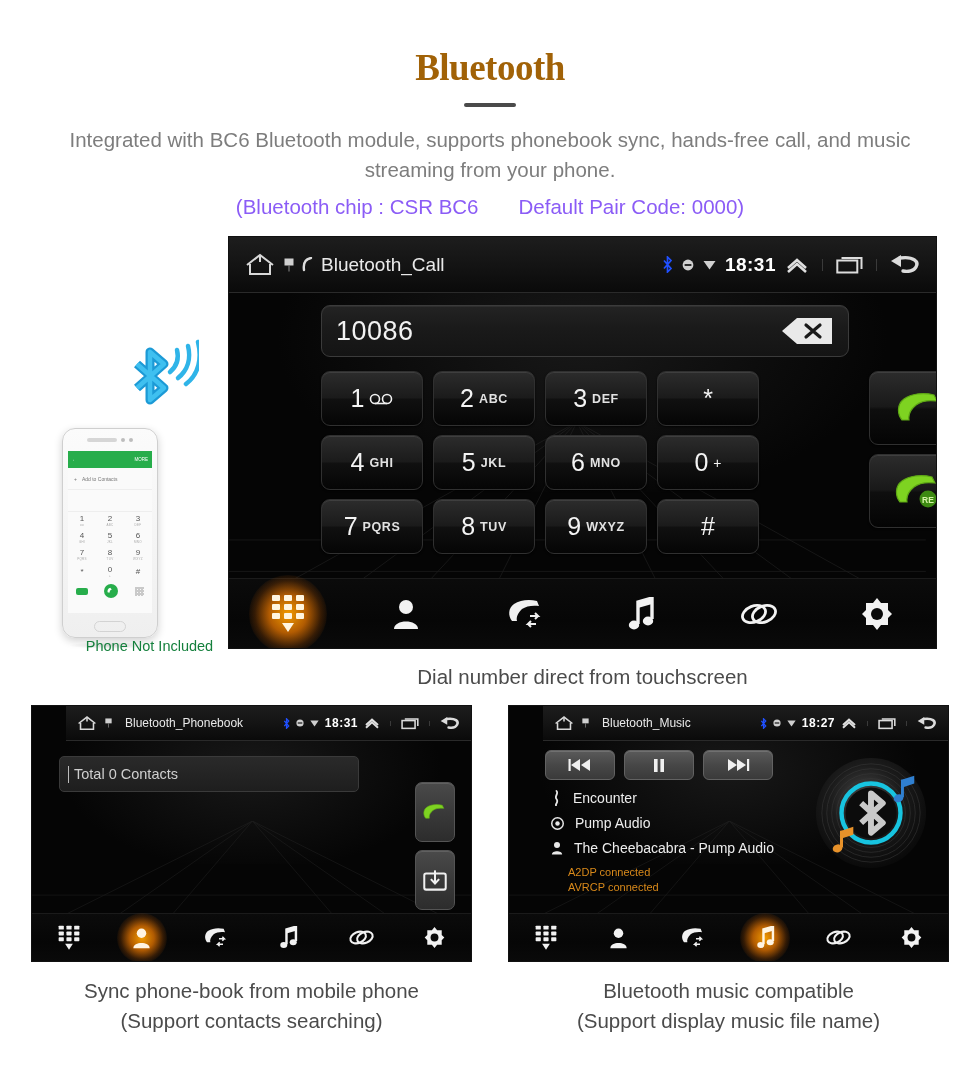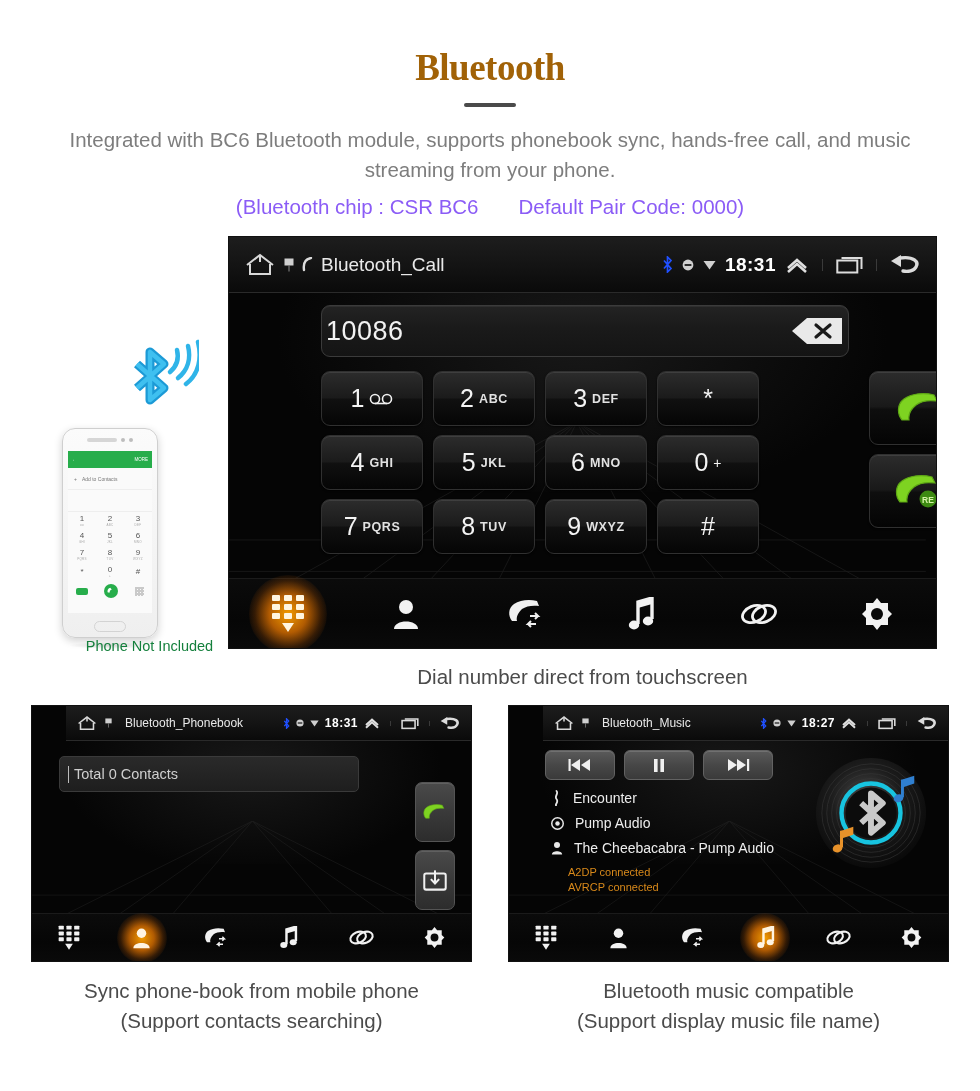--- a/index.html
+++ b/index.html
@@ -76,21 +76,21 @@
 
   
   #main-screen { left:228px; top:236px; width:709px; height:413px; }
   #main-screen .statusbar { height:56px; padding:0 14px; font-size:19px; }
 
   .dial-wrap { position:absolute; left:0; right:0; top:56px; bottom:70px; z-index:4; }
   .numfield {
     position:absolute; left:92px; top:12px; width:528px; height:52px;
     background:linear-gradient(#232323,#1a1a1a 45%,#141414);
     border:1px solid #3b3b3b; border-radius:9px;
-    display:flex; align-items:center; padding:0 4px;
+    display:flex; align-items:center; padding:0 14px;
     box-shadow: inset 0 1px 0 rgba(255,255,255,0.06);
   }
   .numfield .num { color:#f2f2f2; font-size:27px; letter-spacing:0.5px; }
   .backspace { margin-left:auto; }
 
   .keypad { position:absolute; left:92px; top:78px; width:528px; }
   .keyrow { display:flex; gap:10px; margin-bottom:9px; }
   .key {
     width:102px; height:55px; border-radius:9px;
     background:linear-gradient(#2c2c2c 0%, #1b1b1b 48%, #101010 52%, #050505 100%);

